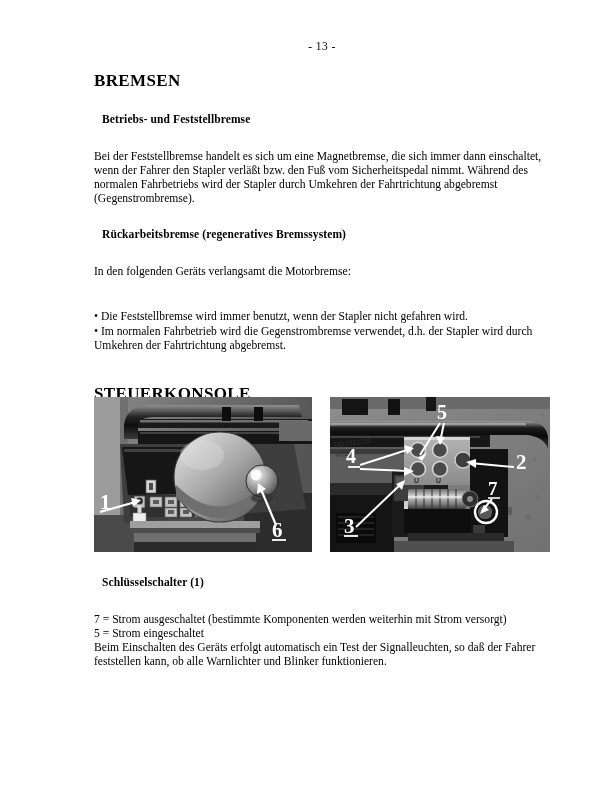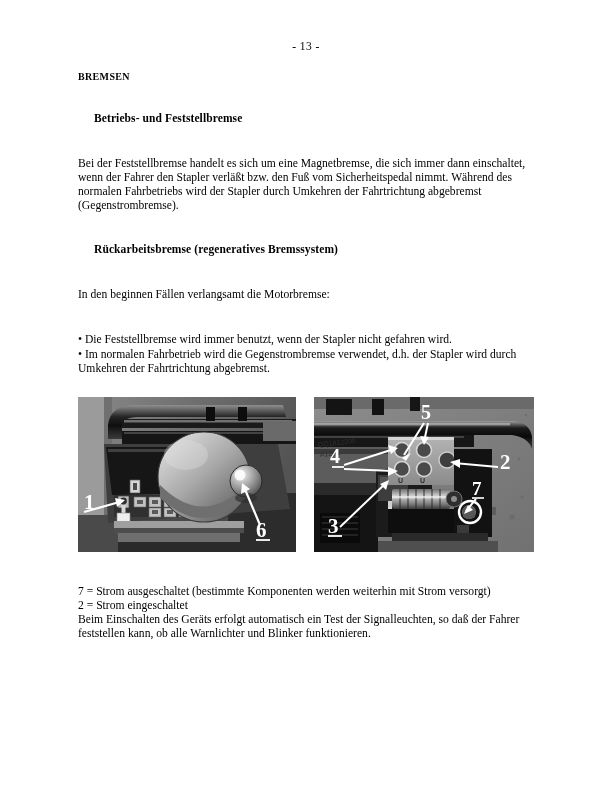--- a/index.html
+++ b/index.html
@@ -10,47 +10,47 @@
   body {
     width: 612px;
     height: 792px;
     position: relative;
     font-family: "Liberation Serif", "DejaVu Serif", serif;
     color: #000000;
     overflow: hidden;
   }
   .page {
     position: absolute;
-    left: 0; top: 0;
+    left: 16px; top: 0;
     width: 560px;
     height: 792px;
     background: #ffffff;
   }
   .content {
     position: absolute;
     left: 78px;
     top: 40px;
     width: 456px;
   }
   .page-number {
     text-align: center;
     font-size: 11.5px;
     letter-spacing: 0.4px;
     margin: 0 0 19px 0;
   }
   h1.sec-head {
-    font-size: 10px;
+    font-size: 17px;
     font-weight: bold;
     margin: 0 0 0 0;
     letter-spacing: 0.35px;
   }
   h2.sub-head {
     font-size: 11.5px;
     font-weight: bold;
-    margin: 16px;
+    margin: 8px;
     letter-spacing: 0.1px;
   }
   p.body-par {
     font-size: 11.6px;
     line-height: 14.1px;
     margin: 0;
     text-align: left;
   }
   .gap-md { height: 14px; }
   .gap-lg { height: 17px; }
@@ -100,21 +100,21 @@
     <div class="gap-lg"></div>
 
     <p class="body-par">Bei der Feststellbremse handelt es sich um eine Magnetbremse, die sich immer dann einschaltet, wenn der Fahrer den Stapler verläßt bzw. den Fuß vom Sicherheitspedal nimmt. Während des normalen Fahrbetriebs wird der Stapler durch Umkehren der Fahrtrichtung abgebremst (Gegenstrombremse).</p>
 
     <div class="gap-md"></div>
 
     <h2 class="sub-head">Rückarbeitsbremse (regeneratives Bremssystem)</h2>
 
     <div class="gap-lg"></div>
 
-    <p class="body-par">In den beginnen Fällen verlangsamt die Motorbremse:</p>
+    <p class="body-par">In den folgenden Geräts verlangsamt die Motorbremse:</p>
 
     <div class="gap-lg"></div>
 
 
     <div class="gap-md"></div>
 
     <p class="body-par">• Die Feststellbremse wird immer benutzt, wenn der Stapler nicht gefahren wird.</p>
     <p class="body-par">• Im normalen Fahrbetrieb wird die Gegenstrombremse verwendet, d.h. der Stapler wird durch Umkehren der Fahrtrichtung abgebremst.</p>
 
     <div class="gap-md"></div>
@@ -379,25 +379,26 @@
           <line x1="158" y1="101" x2="170" y2="101" stroke="#ffffff" stroke-width="1.6"></line>
           <line x1="162" y1="102" x2="152" y2="114" stroke="#ffffff" stroke-width="2"></line>
           <polygon points="150,117 154,108 159,113" fill="#ffffff"></polygon>
         </g>
       </svg>
     </div>
   </div>
 
   <div class="content-bottom">
 
+    <h2 class="sub-head">Schlüsselschalter (1)</h2>
 
     <div class="gap-lg"></div>
 
     <p class="body-par">7 = Strom ausgeschaltet (bestimmte Komponenten werden weiterhin mit Strom versorgt)</p>
-    <p class="body-par">2 = Strom eingeschaltet</p>
+    <p class="body-par">5 = Strom eingeschaltet</p>
     <p class="body-par">Beim Einschalten des Geräts erfolgt automatisch ein Test der Signalleuchten, so daß der Fahrer feststellen kann, ob alle Warnlichter und Blinker funktionieren.</p>
 
     <div class="gap-lg"></div>
 
 
   </div>
 
 </div>
 
 </body></html>

